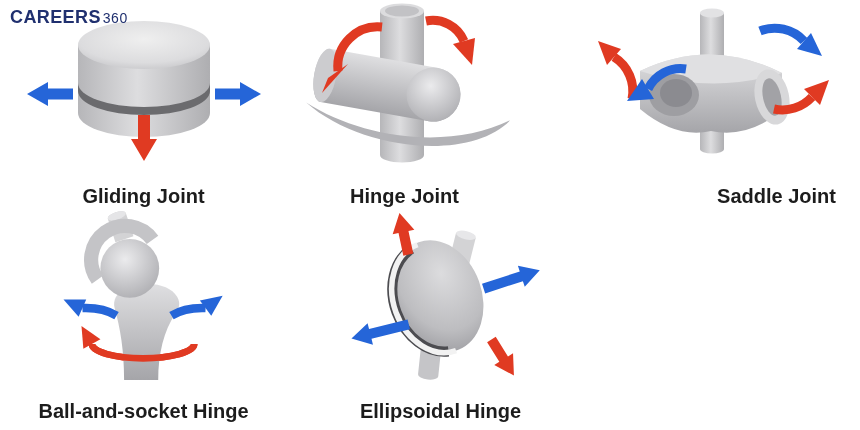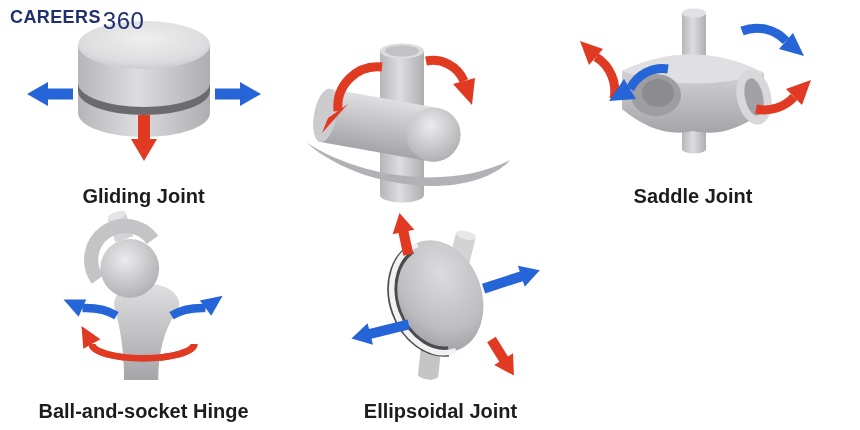--- a/index.html
+++ b/index.html
@@ -1,30 +1,30 @@
 <!DOCTYPE html>
 <html style="--c-blue: #2565d8; --c-red: #e03a22; --c-text: #1c1c1c; --c-navy: #20306f; --c-bg: #ffffff;"><head>
 <meta charset="utf-8">
 <style>
   :root{
     --c-blue:#2565d8; --c-red:#e03a22; --c-text:#1c1c1c; --c-navy:#20306f; --c-bg:#ffffff;
   }
   html,body{margin:0;padding:0;}
   body{font-family:"Liberation Sans", sans-serif; background:#fff;}
   .canvas{position:relative; width:860px; height:430px; background:var(--c-bg); overflow:hidden;}
-  .logo{position:absolute; left:10px; top:7px; display:flex; align-items:flex-start; gap:2px; white-space:nowrap;}
+  .logo{position:absolute; left:10px; top:7px; display:flex; align-items:center; gap:2px; white-space:nowrap;}
   .logo .b{font-size:18px; font-weight:900; letter-spacing:0.4px; color:var(--c-navy);}
-  .logo .l{font-size:24px; font-weight:400; letter-spacing:0.5px; color:var(--c-navy);}
+  .logo .l{font-size:14px; font-weight:400; letter-spacing:0.5px; color:var(--c-navy);}
   .grid{position:absolute; left:0; top:0; width:860px; height:430px;
         display:grid; grid-template-columns:287px 287px 286px; grid-template-rows:215px 215px;}
   .cell{display:flex; flex-direction:column; align-items:center; justify-content:flex-end; padding-bottom:8px; box-sizing:border-box;}
   .cell svg{display:block; flex:0 0 auto;}
   .joint-label{font-size:20px; font-weight:700; color:var(--c-text); margin-top:18px; line-height:1.1;}
   .nudge-hinge{transform:translateX(-26px);}
-  .nudge-saddle{transform:translateX(-24px);}
+  .nudge-saddle{transform:translateX(-24px);align-items:flex-end;}
   .nudge-pivot{transform:translateX(14px);}
   .nudge-ellip{transform:translateX(10px);}
   .ab{fill:var(--c-blue);} .ar{fill:var(--c-red);}
   .sb{stroke:var(--c-blue); fill:none;} .sr{stroke:var(--c-red); fill:none;}
 </style>
 </head>
 <body>
 
 <div class="canvas">
 
@@ -92,20 +92,21 @@
         </g>
         <g>
           <path class="sr" stroke-width="9" d="M102,30 A40,40 0 0 0 58,74"></path>
           <polygon class="ar" points="42,96 48,81 68,67"></polygon>
         </g>
         <g>
           <path class="sr" stroke-width="9" d="M146,24 A34,34 0 0 1 184,44"></path>
           <polygon class="ar" points="192,68 195,41 173,47"></polygon>
         </g>
       </svg>
+      <div class="joint-label">Hinge Joint</div>
     </div>
 
     <div class="cell nudge-saddle">
       <svg width="250" height="170" viewBox="0 0 250 170">
         <g>
           <path d="M114,16 L114,70 L138,70 L138,16 Z" fill="url(#linH)"></path>
           <ellipse cx="126" cy="16" rx="12" ry="4.5" fill="#e2e2e4"></ellipse>
           <path d="M114,118 L138,118 L138,152 A12,4.5 0 0 1 114,152 Z" fill="url(#linH)"></path>
         </g>
         <g>
@@ -189,21 +190,21 @@
         <g transform="translate(232,74) rotate(-18)">
           <path class="ab" d="M0,0 L-21,-12 L-21,-5.5 L-64,-5.5 L-64,5.5 L-21,5.5 L-21,12 Z"></path>
         </g>
         <g transform="translate(28,148) rotate(-14)">
           <path class="ab" d="M0,0 L21,-12 L21,-5.5 L64,-5.5 L64,5.5 L21,5.5 L21,12 Z"></path>
         </g>
         <g transform="translate(204,188) rotate(-32)">
           <path class="ar" d="M0,0 L-12,-21 L-5.5,-21 L-5.5,-46 L5.5,-46 L5.5,-21 L12,-21 Z"></path>
         </g>
       </svg>
-      <div class="joint-label">Ellipsoidal Joint</div>
+      <div class="joint-label">Ellipsoidal Hinge</div>
     </div>
 
   </div>
 
   <div class="logo">
     <span class="b">CAREERS</span>
     <span class="l">360</span>
   </div>
 
 </div>

